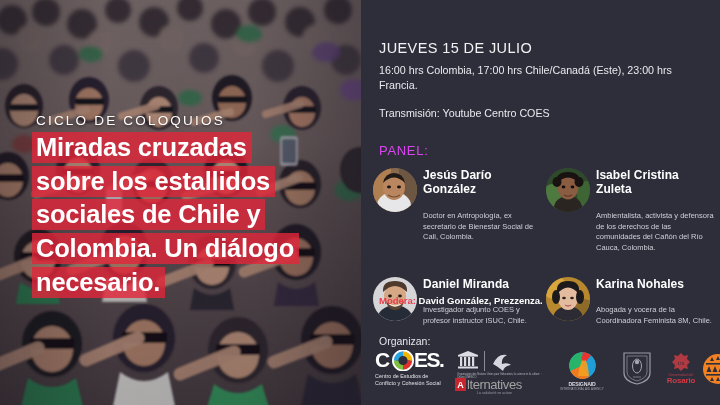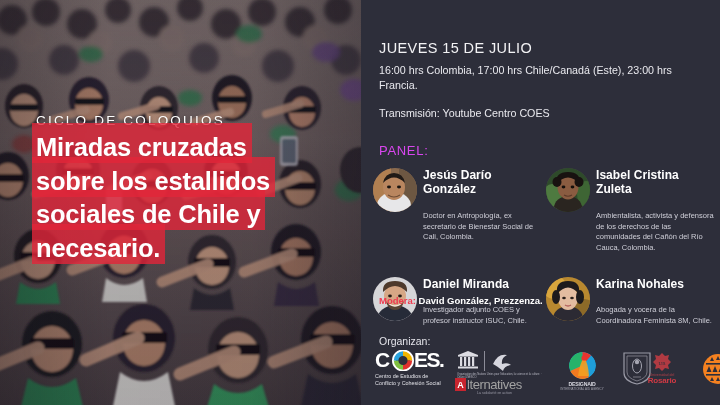--- a/index.html
+++ b/index.html
@@ -21,21 +21,21 @@
 
   
   .kicker { position:absolute; left:36px; top:113px; z-index:6;
             color:#ffffff; font-size:13.5px; letter-spacing:2.2px; font-weight:400;
             text-shadow:0 1px 3px rgba(0,0,0,.55); white-space:nowrap; }
   .bigtitle { position:absolute; left:32px; top:131px; z-index:6; width:320px; }
   .bigtitle .ln { display:block; }
   .bigtitle .ln span { display:inline; background:rgba(226,37,57,.80);
             color:#fff; font-size:25.5px; font-weight:700; line-height:1.32;
             letter-spacing:-.2px; box-decoration-break:clone;
-            -webkit-box-decoration-break:clone; padding:10px 5px 2px 4px; }
+            -webkit-box-decoration-break:clone; padding:1px 5px 2px 4px; }
 
   
   .panel { position:absolute; left:361px; top:0; width:359px; height:405px; background:#2d2e3a; }
 
   .sesion { position:absolute; left:18px; top:14px; color:#ee3b4f;
             font-size:15.5px; font-weight:700; letter-spacing:.1px; }
   .fecha  { position:absolute; left:18px; top:40px; color:#f2f2f4;
             font-size:14.5px; font-weight:400; letter-spacing:.4px; }
   .horas  { position:absolute; left:18px; top:63px; width:330px; color:#e9e9ee;
             font-size:10.7px; line-height:1.42; font-weight:400; }
@@ -89,21 +89,21 @@
   
   .daid { position:absolute; left:178px; top:2px; width:62px; text-align:center; }
   .daid .ball { width:27px; height:27px; border-radius:50%; margin:0 auto; position:relative;
                 overflow:hidden; }
   .daid .t1 { color:#d8d8e0; font-size:5.2px; font-weight:700; margin-top:2px; letter-spacing:-.2px; }
   .daid .t2 { color:#a8a8b4; font-size:2.9px; letter-spacing:.1px; }
 
   
   .univ { position:absolute; left:248px; top:1px; width:32px; }
   
-  .rosario { position:absolute; left:267px; top:2px; width:44px; text-align:center; }
+  .rosario { position:absolute; left:286px; top:2px; width:44px; text-align:center; }
   .rosario .t1 { color:#b04049; font-size:3.6px; margin-top:1px; }
   .rosario .t2 { color:#d03a44; font-size:8px; font-weight:700; letter-spacing:-.2px; line-height:1;}
   
   .seal { position:absolute; left:330px; top:4px; width:30px; height:30px; }
 </style>
 </head>
 <body>
 
 <div class="poster">
 
@@ -277,20 +277,21 @@
     </svg>
     <div class="vig"></div>
     <div class="vig2"></div>
   </div>
 
   <div class="kicker">CICLO DE COLOQUIOS</div>
   <div class="bigtitle">
     <span class="ln"><span>Miradas cruzadas</span></span>
     <span class="ln"><span>sobre los estallidos</span></span>
     <span class="ln"><span>sociales de Chile y</span></span>
+    <span class="ln"><span>Colombia. Un diálogo</span></span>
     <span class="ln"><span>necesario.</span></span>
   </div>
 
   <div class="panel">
 
     <div class="fecha">JUEVES 15 DE JULIO</div>
     <div class="horas">16:00 hrs Colombia, 17:00 hrs Chile/Canadá (Este), 23:00 hrs Francia.</div>
     <div class="trans">Transmisión: Youtube Centro COES</div>
 
     <div class="panel-label">PANEL:</div>

